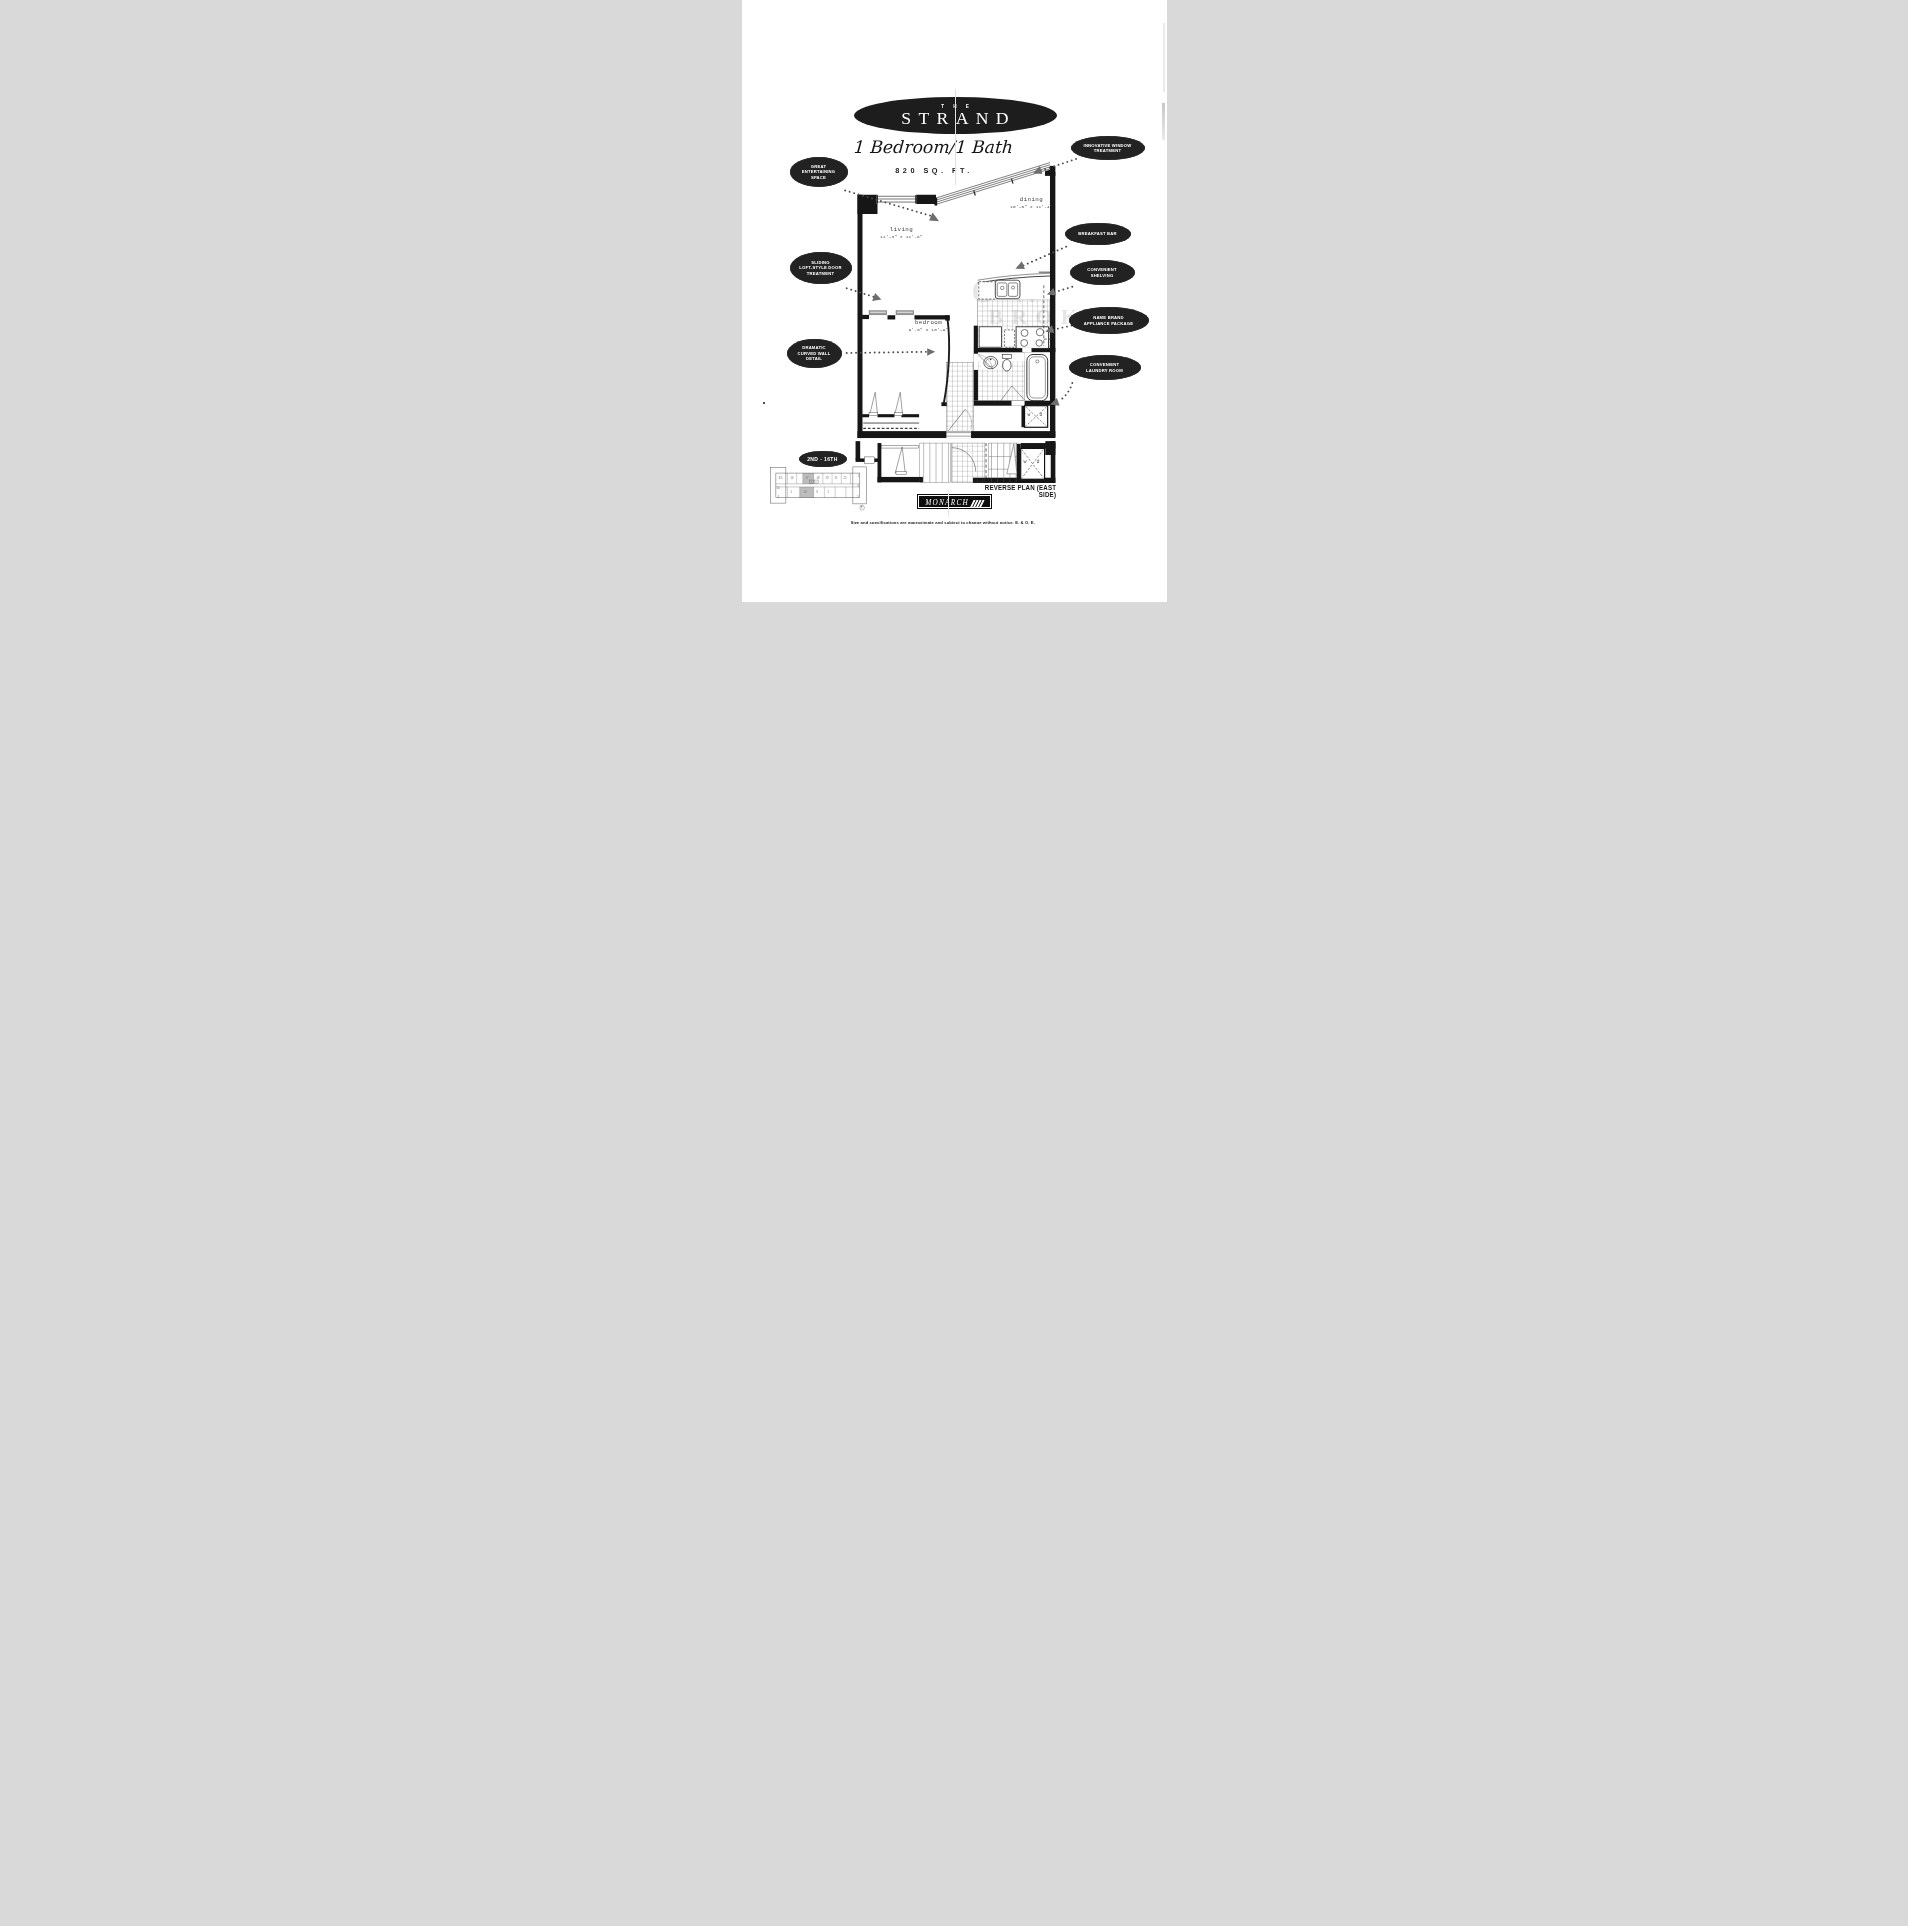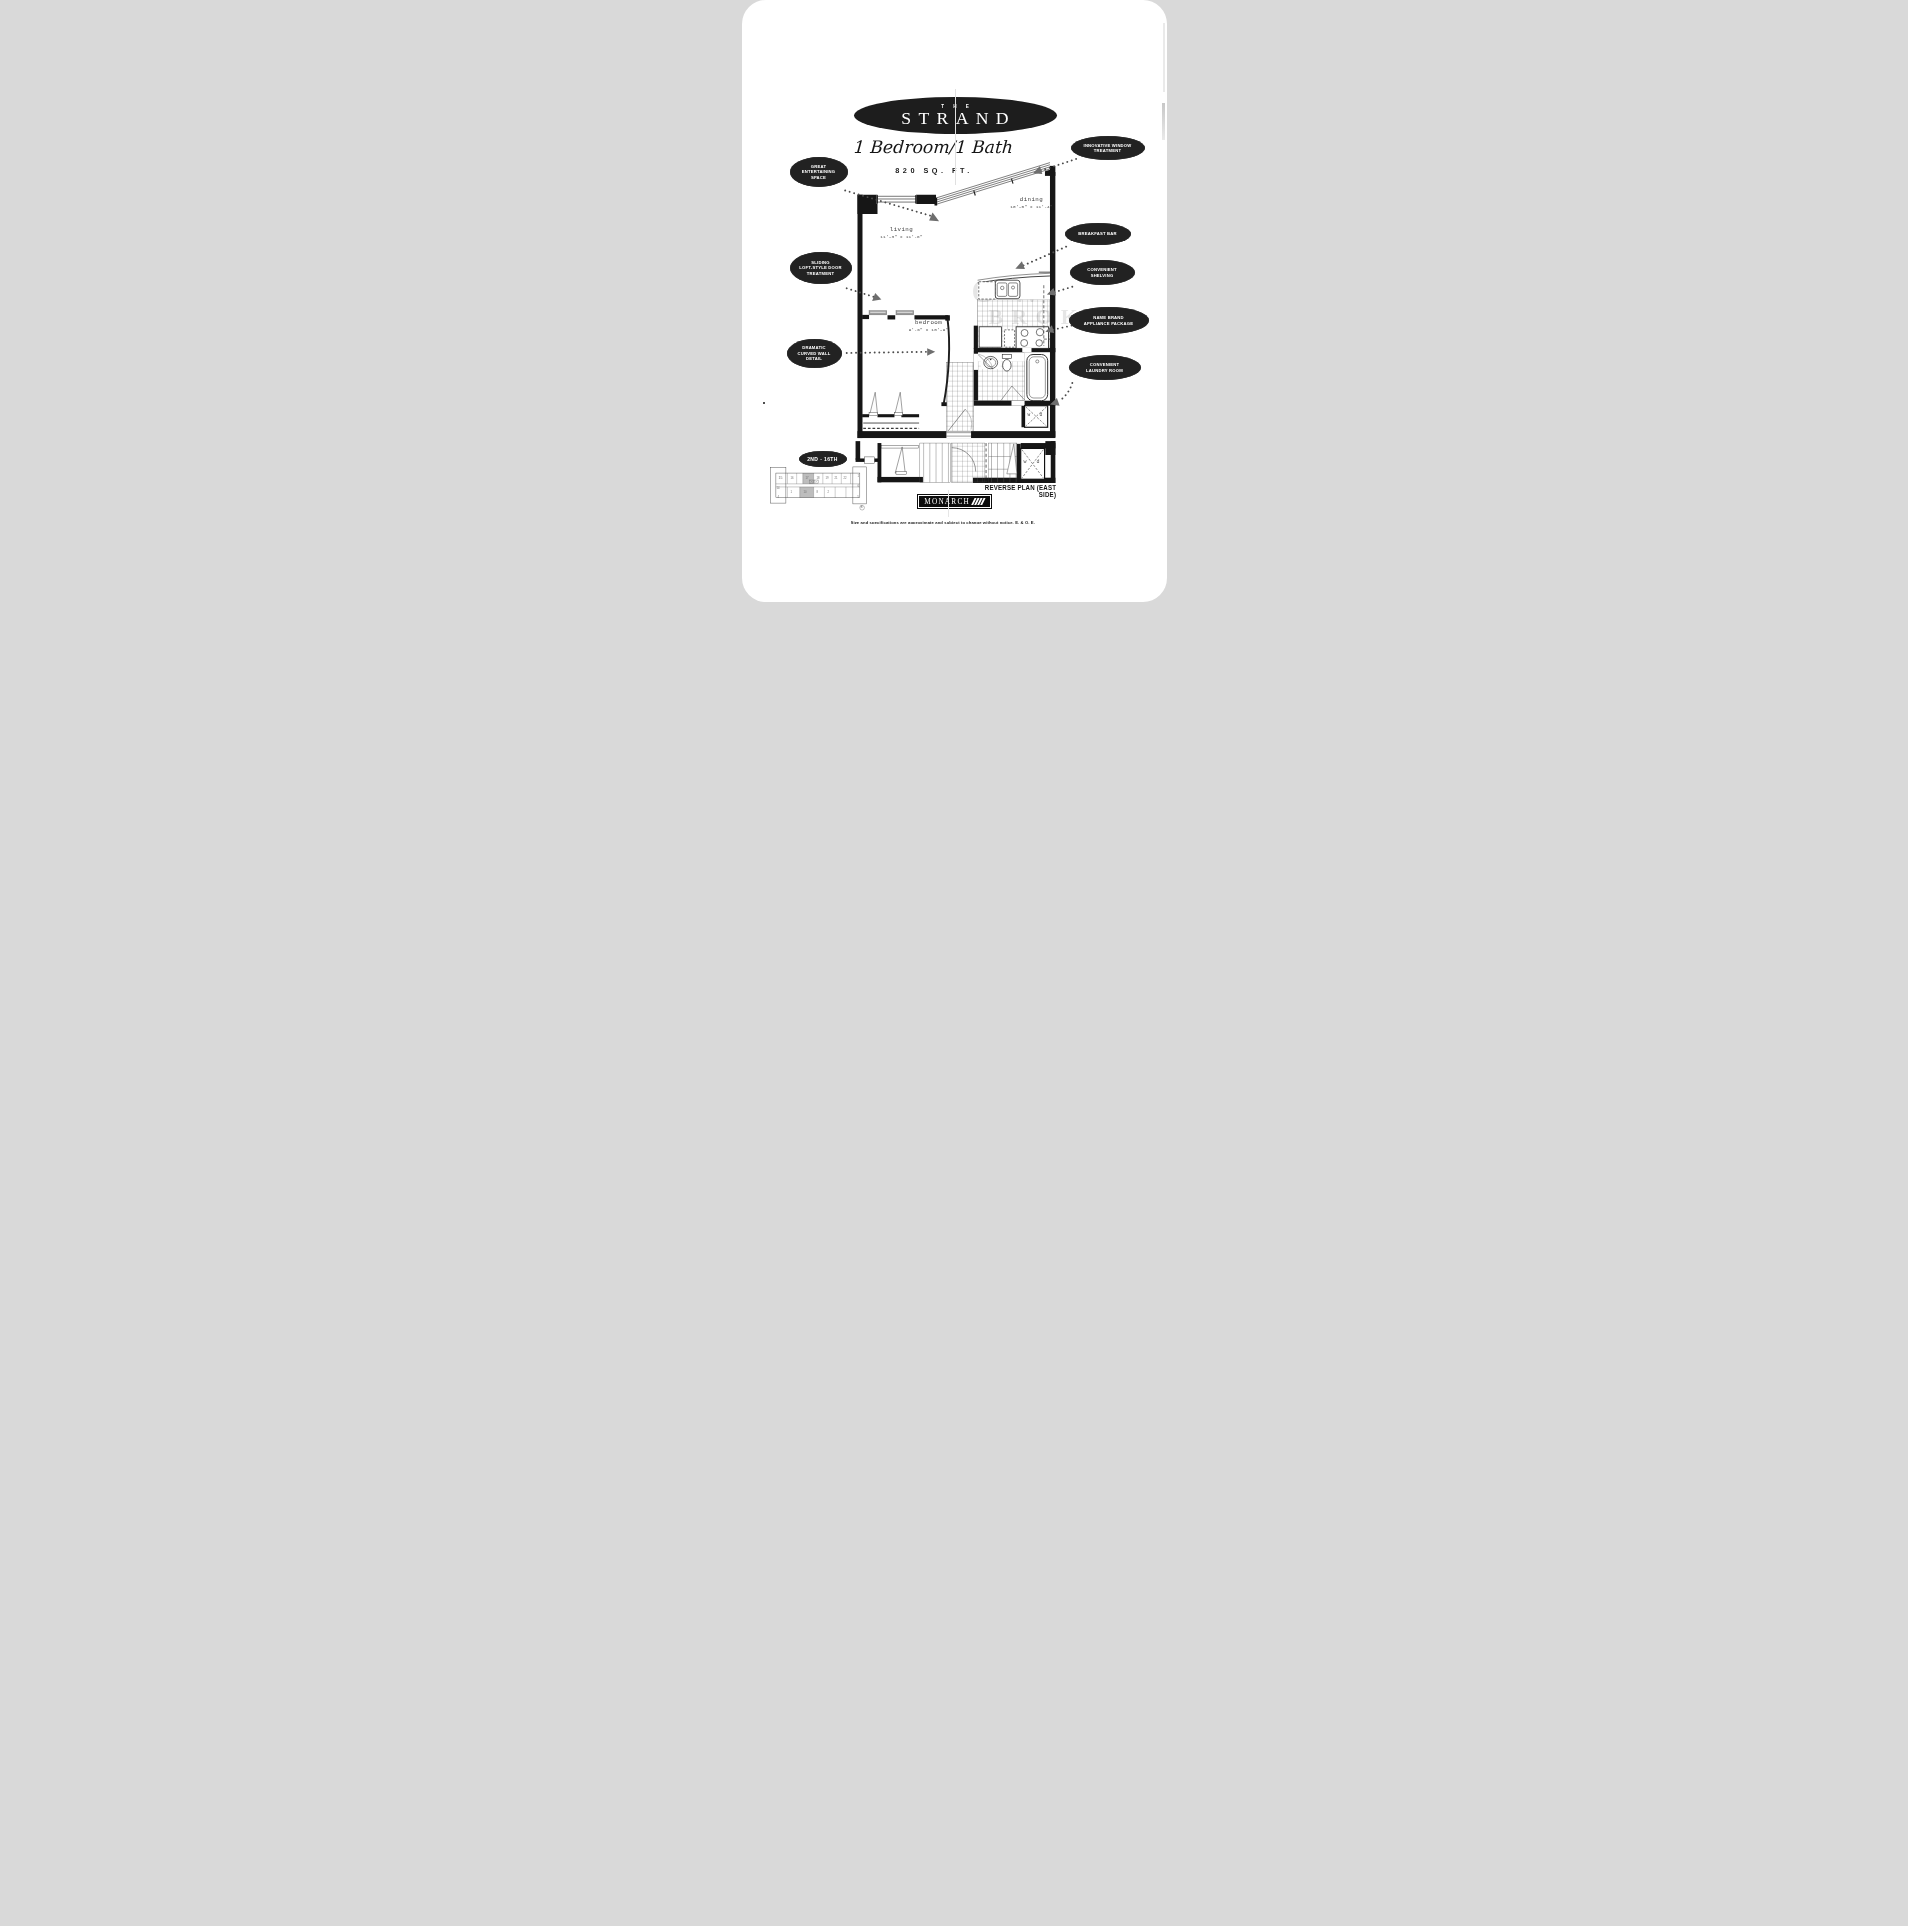--- a/index.html
+++ b/index.html
@@ -1,17 +1,17 @@
 <!DOCTYPE html>
 <html style="font-size:6.2px"><head>
 <meta charset="utf-8">
 <style>
   html,body{margin:0;padding:0;background:#d9d9d9;}
   .page{position:relative;width:425px;height:602px;margin:0 auto;background:#ffffff;
-        overflow:hidden;font-family:"Liberation Sans",sans-serif;border-radius:24px;}
+        overflow:hidden;font-family:"Liberation Sans",sans-serif;}
   svg{position:absolute;left:0;top:0;}
   
   .title-oval{position:absolute;left:112px;top:97px;width:203px;height:37px;background:#1d1d1d;
       border-radius:50%;display:flex;flex-direction:column;align-items:center;justify-content:center;color:#fff;}
   .title-the{font-size:4.6px;font-weight:bold;letter-spacing:9.2px;text-indent:9.2px;margin-bottom:1.2px;}
   .title-name{font-family:"Liberation Serif",serif;font-size:17.7px;letter-spacing:7.3px;text-indent:7.3px;font-weight:normal;line-height:1;}
   .subtitle{position:absolute;left:68px;top:137px;width:247px;text-align:center;
       font-family:"DejaVu Serif",serif;font-style:italic;font-size:17.3px;color:#151515;transform:skewX(-4deg);}
   .area{position:absolute;left:127px;top:166px;width:131px;text-align:center;
       font-size:7.3px;font-weight:bold;letter-spacing:3.5px;color:#1a1a1a;}
@@ -24,21 +24,21 @@
   .room-name{font-family:"Liberation Mono",monospace;font-size:5.8px;letter-spacing:0.4px;}
   .room-dims{font-family:"Liberation Mono",monospace;font-size:4.4px;letter-spacing:0.2px;color:#4a4a4a;margin-top:1.2px;}
   .wd{position:absolute;font-family:"Liberation Mono",monospace;color:#555;}
   
   .wm{position:absolute;font-family:"Liberation Serif",serif;font-weight:bold;color:rgba(45,45,45,.12);line-height:1;}
   
   .reverse-label{position:absolute;left:222px;top:484px;width:94px;text-align:right;
       font-size:6.4px;font-weight:bold;letter-spacing:0.2px;color:#141414;transform:scale(.96,1.08);}
   .logo{position:absolute;left:175px;top:494px;width:75px;height:14.6px;background:#fff;
       border:0.8px solid #0d0d0d;padding:1px;box-sizing:border-box;}
-  .logo-core{width:100%;height:100%;background:#0d0d0d;display:flex;align-items:center;justify-content:center;gap:3.5px;}
+  .logo-core{width:100%;height:100%;background:#0d0d0d;display:flex;align-items:flex-end;justify-content:center;gap:3.5px;font-style:italic;}
   .logo-text{color:#fff;font-family:"Liberation Serif",serif;font-size:7.3px;letter-spacing:1.2px;}
   .logo-mark{display:flex;gap:1.2px;align-items:flex-end;}
   .logo-mark i{display:block;width:1.7px;height:6.5px;background:#fff;transform:skewX(-26deg);}
   .disclaimer{position:absolute;left:109px;top:520px;width:213px;height:3.5px;overflow:hidden;
       font-weight:bold;font-size:4.2px;line-height:5px;letter-spacing:0.1px;color:#1c1c1c;white-space:nowrap;}
   .kp-num{position:absolute;font-size:2.7px;color:#6e6e6e;font-family:"Liberation Sans",sans-serif;}
   .artifact{position:absolute;}
 </style>
 </head>
 <body>

